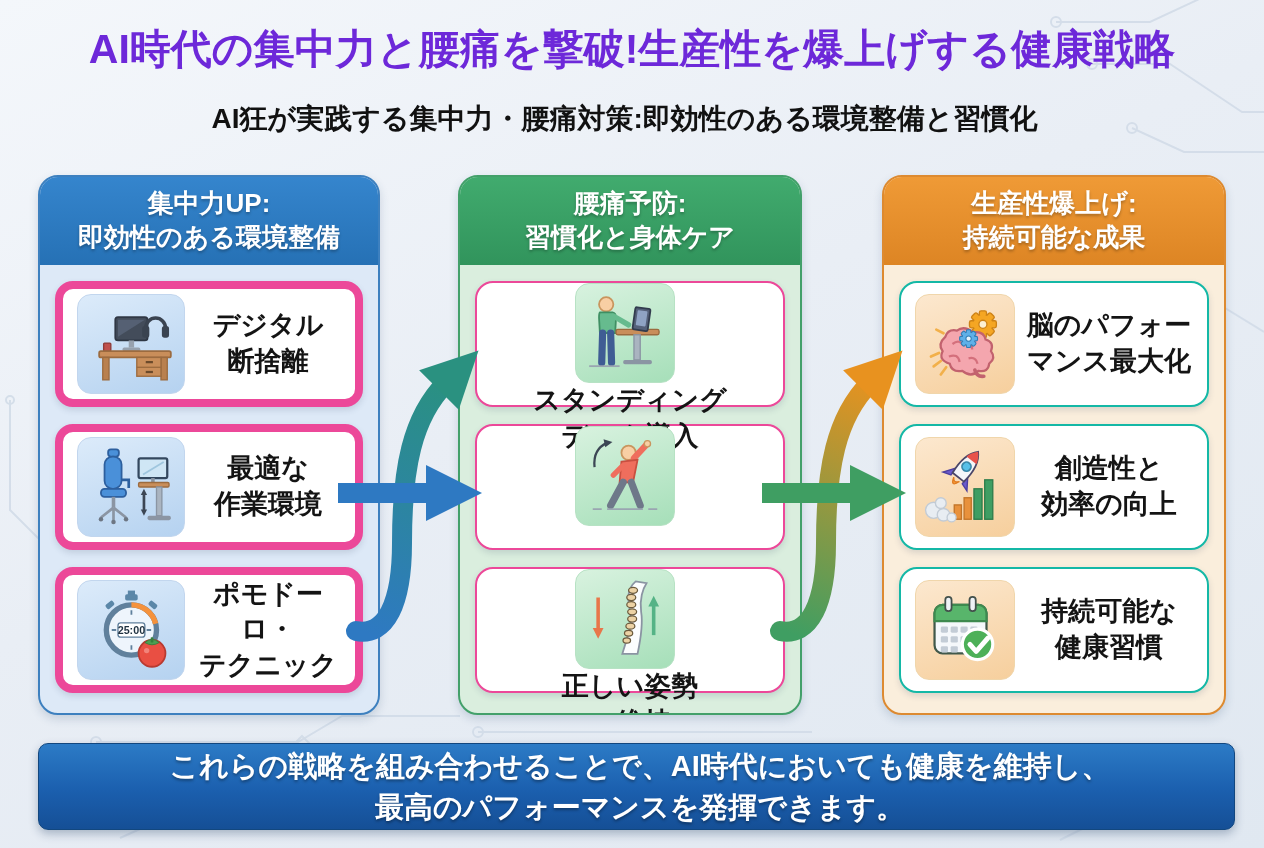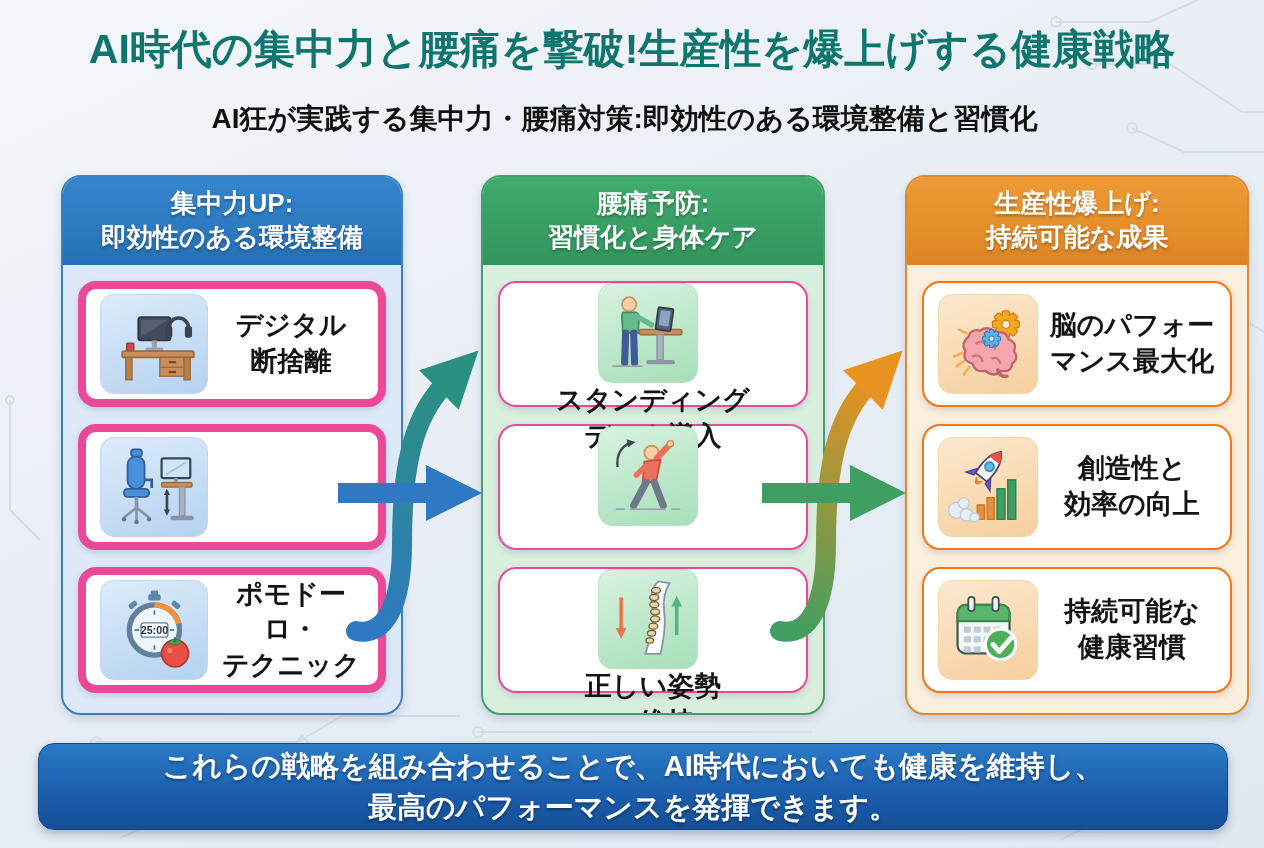--- a/index.html
+++ b/index.html
@@ -6,29 +6,29 @@
   body{
     width:1264px;height:848px;position:relative;overflow:hidden;
     background:linear-gradient(155deg,#f4f7fb 0%,#e9eef5 45%,#e0e8f1 100%);
     font-family:"Liberation Sans","DejaVu Sans",sans-serif;
     -webkit-font-smoothing:antialiased;
   }
   .prewrap{white-space:pre-line;}
   .bg-circuit{position:absolute;inset:0;pointer-events:none;}
   .title{
     position:absolute;left:0;right:0;top:26px;margin:0;text-align:center;
-    font-size:41px;font-weight:900;color:#0f766e;line-height:1.15;letter-spacing:0px;
+    font-size:41px;font-weight:900;color:#6d28d9;line-height:1.15;letter-spacing:0px;
   }
   .subtitle{
     position:absolute;left:0;right:15px;top:102px;margin:0;text-align:center;
     font-size:28px;font-weight:800;color:#111;line-height:1.2;
   }
   .panel{
     position:absolute;top:175px;height:540px;border-radius:20px;
-    box-shadow:0 4px 10px rgba(40,70,110,.18);overflow:hidden;box-sizing:border-box;margin-left:23px;
+    box-shadow:0 4px 10px rgba(40,70,110,.18);overflow:hidden;box-sizing:border-box;
   }
   .panel-header{
     height:88px;display:flex;align-items:center;justify-content:center;text-align:center;
     color:#fff;font-size:26px;font-weight:800;line-height:1.3;
     text-shadow:0 2px 3px rgba(0,0,0,.28);
   }
   .panel-body{box-sizing:border-box;height:452px;padding:16px 15px 0;}
   .card{
     height:126px;margin-bottom:17px;background:#fff;border-radius:18px;
     display:flex;align-items:center;padding:0 14px;box-sizing:border-box;
@@ -47,31 +47,32 @@
   .col-blue .card{border:8px solid #ec4899;}
   .col-blue .tile{background:linear-gradient(160deg,#dcebfa,#b5d2f0);border:1px solid #c2d6ee;padding-left:8px;}
   
   .col-green{left:458px;width:344px;border:2px solid #43a06a;background:#daeede;}
   .col-green .panel-header{background:linear-gradient(180deg,#41ab6e,#31945c);}
   .col-green .card{border:2px solid #ec4899;flex-direction:column;}
   .col-green .tile{background:linear-gradient(160deg,#d8f2df,#a6dfb9);border:1px solid #b7e2c4;}
   
   .col-orange{left:882px;width:344px;border:2px solid #dd8a30;background:#faeedc;}
   .col-orange .panel-header{background:linear-gradient(180deg,#ef9a36,#dd8524);}
-  .col-orange .card{border:2px solid #f97316;}
+  .col-orange .card{border:2px solid #14b8a6;}
   .col-orange .tile{background:linear-gradient(160deg,#fce8cf,#f6cf9d);border:1px solid #f0d6ab;}
   .gap-arrows{position:absolute;top:175px;width:160px;height:540px;overflow:visible;pointer-events:none;}
   .gap1{left:330px;}
   .gap2{left:754px;}
   .footer-banner{
-    position:absolute;left:38px;top:743px;width:1188px;height:85px;border-radius:16px;
+    position:absolute;left:38px;top:743px;width:1188px;height:85px;border-radius:10px;
     background:linear-gradient(180deg,#2c7bc6 0%,#1b5fae 55%,#154f96 100%);
     border:1px solid #12477f;
     display:flex;align-items:center;justify-content:center;text-align:center;
     box-shadow:0 4px 10px rgba(20,50,90,.3);
+    padding-left:7px;
   }
   .footer-text{
     color:#fff;font-size:29px;font-weight:800;line-height:1.4;
     text-shadow:0 2px 3px rgba(0,0,0,.35);
   }
 </style>
 </head>
 <body>
 
 <svg class="bg-circuit" viewBox="0 0 1264 848" width="1264" height="848">
@@ -147,20 +148,22 @@
           <line x1="57" y1="34" x2="80" y2="20" stroke="#9fc6de" stroke-width="2"></line>
           <rect x="66" y="38" width="4" height="5" fill="#8b95a3"></rect>
           <rect x="52" y="43" width="34" height="5" rx="1.5" fill="#c98e5a" stroke="#9c6b3f" stroke-width="1.5"></rect>
           <rect x="72" y="48" width="6" height="32" fill="#aab4c0" stroke="#8b95a3" stroke-width="1.5"></rect>
           <rect x="62" y="80" width="26" height="5" rx="2" fill="#8b95a3"></rect>
           <line x1="58" y1="55" x2="58" y2="75" stroke="#3c4654" stroke-width="3"></line>
           <polygon points="54.5,57 58,50 61.5,57" fill="#3c4654"></polygon>
           <polygon points="54.5,73 58,80 61.5,73" fill="#3c4654"></polygon>
         </svg>
       </span>
+      <span class="card-label prewrap">最適な
+作業環境</span>
     </div>
 
     <div class="card">
       <span class="tile">
         <svg width="86" height="86" viewBox="0 0 96 96">
           <rect x="40" y="4" width="8" height="5" fill="#5b87a8"></rect>
           <rect x="37" y="8" width="14" height="7" rx="2" fill="#5b87a8"></rect>
           <rect x="15" y="17" width="10" height="6" rx="2" fill="#5b87a8" transform="rotate(-40 20 20)"></rect>
           <rect x="63" y="17" width="10" height="6" rx="2" fill="#5b87a8" transform="rotate(40 68 20)"></rect>
           <circle cx="44" cy="48" r="28" fill="#eef5fc" stroke="#60809c" stroke-width="6"></circle>

